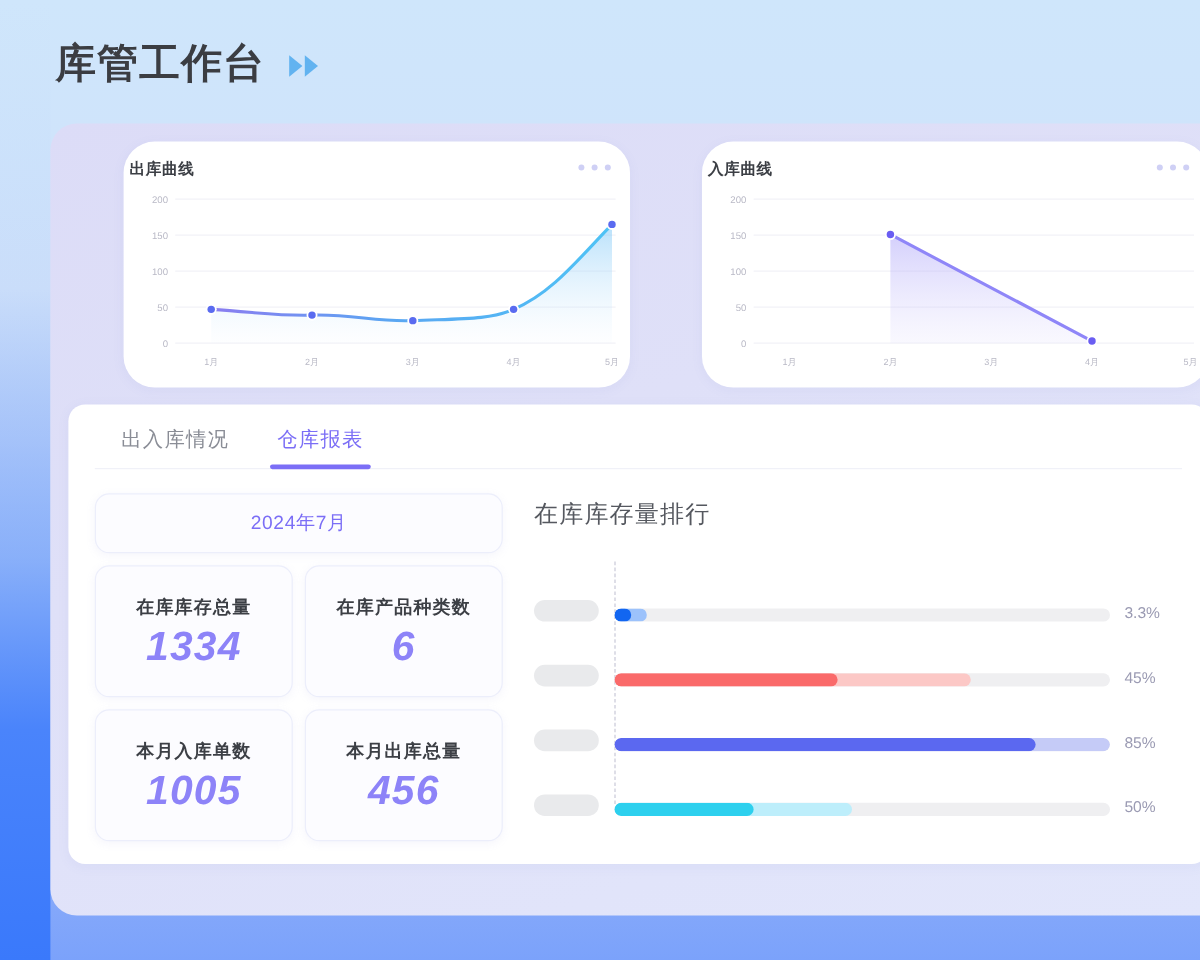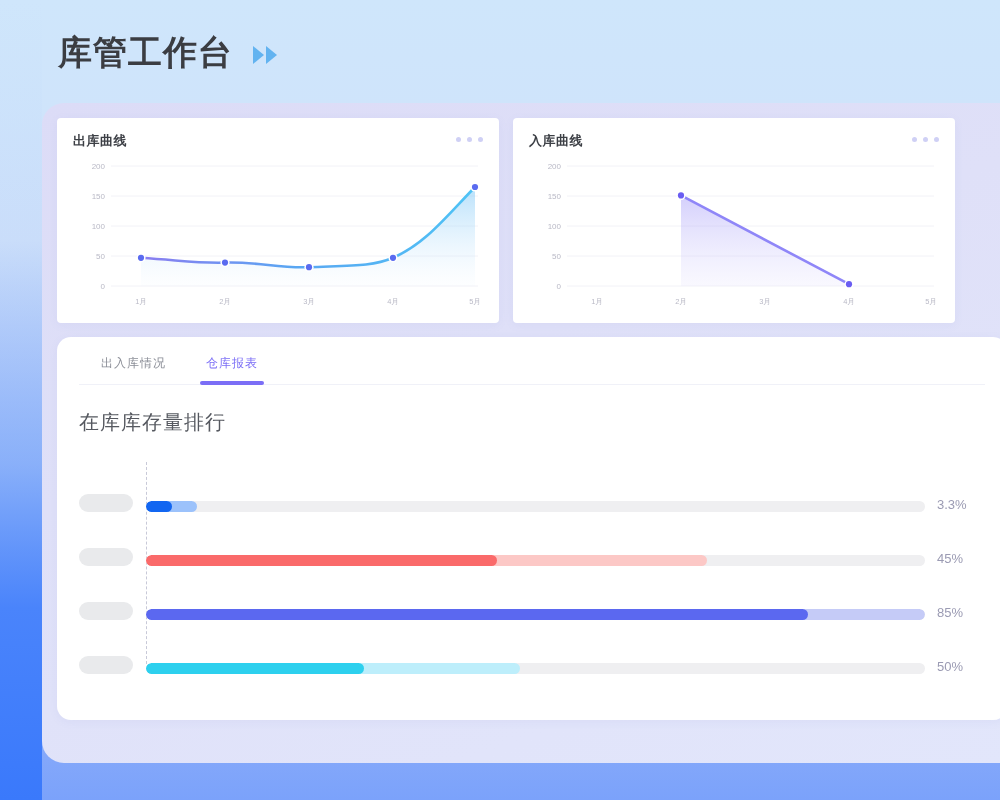--- a/index.html
+++ b/index.html
@@ -24,21 +24,21 @@
   .left-strip {
     position: absolute; left: 0; top: 0; width: 42px; height: 800px;
     background: linear-gradient(180deg,
         rgba(190,220,250,0) 0%,
         rgba(170,205,250,0.15) 30%,
         rgba(120,165,250,0.75) 58%,
         #4a84fb 76%,
         #3a79fb 100%);
   }
   .page-title {
-    position: absolute; left: 58px; top: 30px;
+    position: absolute; left: 46px; top: 30px;
     font-size: 34px; font-weight: 700; color: #3b3d42;
     letter-spacing: 1px; display: flex; align-items: center; gap: 20px;
   }
   .title-arrows { display: flex; gap: 2px; margin-top: 4px; }
   .title-arrows .tri {
     width: 0; height: 0;
     border-top: 9px solid transparent;
     border-bottom: 9px solid transparent;
     border-left: 11px solid #62b3f0;
   }
@@ -48,45 +48,46 @@
     position: absolute; left: 42px; top: 103px;
     width: 980px; height: 660px;
     background: linear-gradient(160deg,#dcdcf7 0%, #dfe0f8 40%, #e2e6fb 100%);
     border-top-left-radius: 22px;
     border-bottom-left-radius: 22px;
     padding: 15px;
   }
 
   .charts-row { display: flex; gap: 14px; }
   .chart-card {
-    background: #fff; border-radius: 4px;
+    background: #fff; border-radius: 26px;
     width: 442px; height: 205px;
-    padding: 14px 16px 8px 16px;
+    padding: 14px 16px 8px 5px;
     position: relative;
     box-shadow: 0 2px 10px rgba(120,130,200,0.07);
+    margin-left: 46px;
   }
   .chart-head {
     display: flex; justify-content: space-between; align-items: flex-start;
   }
   .chart-title { font-size: 13px; font-weight: 700; color: #3c3f45; letter-spacing: .5px; }
   .dots { display: flex; gap: 6px; padding-top: 5px; }
   .dots i { width: 5px; height: 5px; border-radius: 50%; background: #cfd0f5; display: block; }
 
   .plot { position: relative; height: 158px; margin-top: 6px; }
   .plot svg { position: absolute; left: 0; top: 0; }
 
   
   .panel {
     margin-top: 14px; background: #fff; border-radius: 14px;
     height: 383px; padding: 18px 22px;
     box-shadow: 0 2px 10px rgba(120,130,200,0.07);
   }
   .tabs { display: flex; gap: 40px; padding-left: 22px; border-bottom: 1px solid #f0f1f8; }
   .tab {
-    font-size: 12px; color: #8a8d96; padding-bottom: 12px;
+    font-size: 17px; color: #8a8d96; padding-bottom: 12px;
     position: relative; cursor: pointer; letter-spacing: 1px; font-family: Liberation Serif, serif;
   }
   .tab.active { color: #7b6ef6; font-weight: 500; }
   .tab.active::after {
     content: ""; position: absolute; left: -6px; right: -6px; bottom: -1px;
     height: 4px; border-radius: 3px; background: #7b6ef6;
   }
 
   .panel-body { display: flex; gap: 26px; padding-top: 20px; }
 
@@ -260,20 +261,43 @@
   </div>
 
   <div class="panel">
     <div class="tabs">
       <div class="tab">出入库情况</div>
       <div class="tab active">仓库报表</div>
     </div>
 
     <div class="panel-body">
 
+      <div class="stats">
+        <div class="stat-card month-card">
+          <span>2024年7月</span>
+        </div>
+        <div class="stat-grid">
+          <div class="stat-card kpi">
+            <div class="kpi-label">在库库存总量</div>
+            <div class="kpi-value">1334</div>
+          </div>
+          <div class="stat-card kpi">
+            <div class="kpi-label">在库产品种类数</div>
+            <div class="kpi-value">6</div>
+          </div>
+          <div class="stat-card kpi">
+            <div class="kpi-label">本月入库单数</div>
+            <div class="kpi-value">1005</div>
+          </div>
+          <div class="stat-card kpi">
+            <div class="kpi-label">本月出库总量</div>
+            <div class="kpi-value">456</div>
+          </div>
+        </div>
+      </div>
 
       <div class="ranking">
         <div class="ranking-title">在库库存量排行</div>
         <div class="rank-list">
           <div class="rank-dash"></div>
 
           <div class="rank-row">
             <div class="rank-pill"></div>
             <div class="rank-track">
               <div class="seg-light" style="width:6.6%;background:#9cc2fb"></div>

